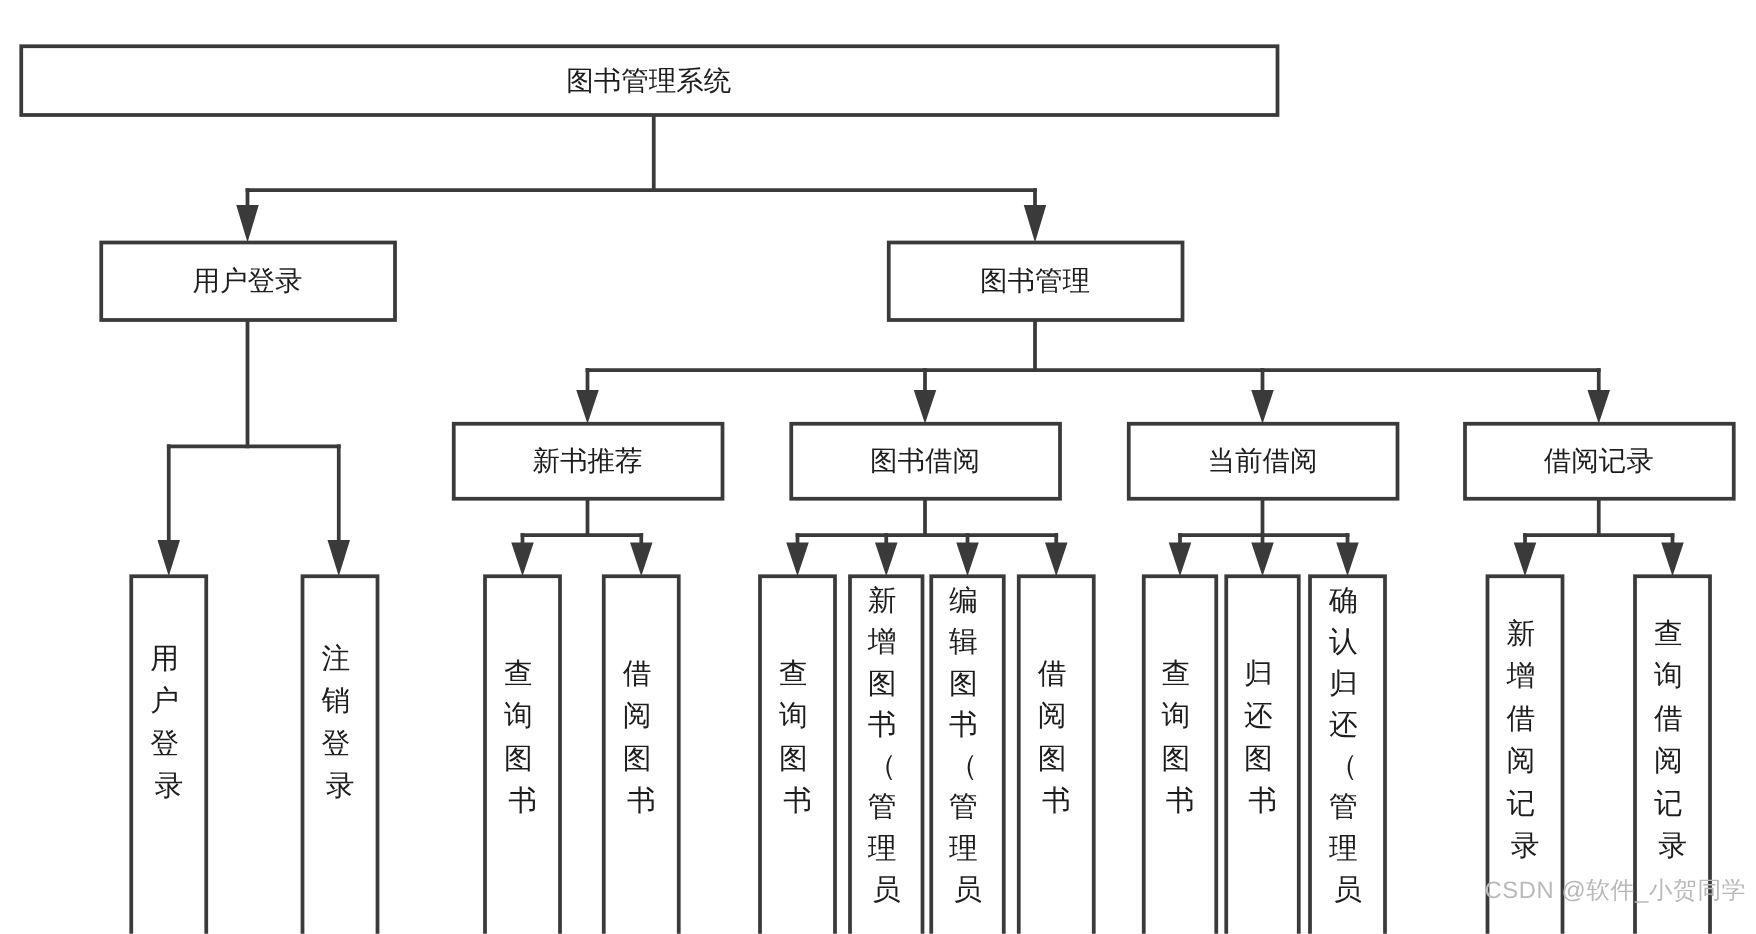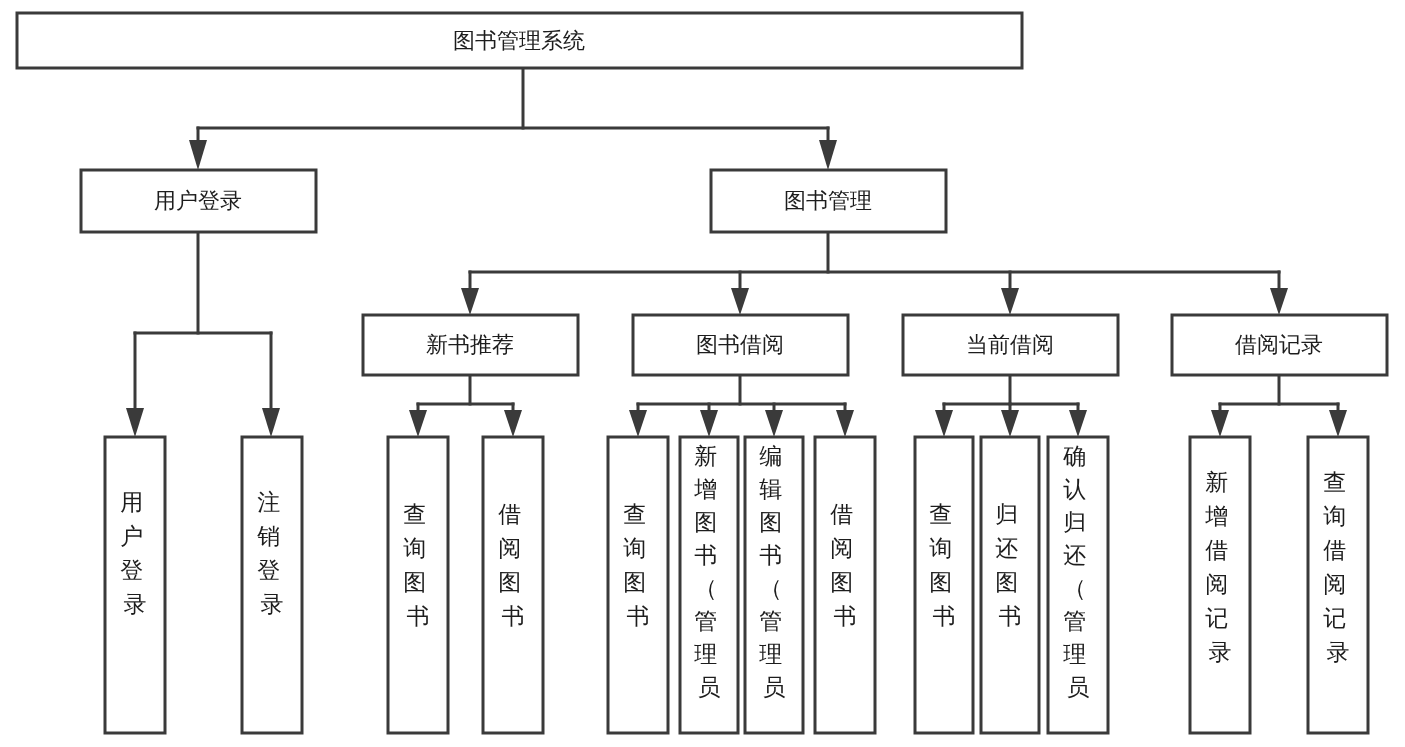--- a/index.html
+++ b/index.html
@@ -11,20 +11,21 @@
     width: 1405px;
     height: 747px;
     font-family: "Liberation Sans", "DejaVu Sans", sans-serif;
     overflow: hidden;
     position: relative;
   }
   #diagram-root {
     position: relative;
     width: 1405px;
     height: 707px;
+    margin-top: 24px;
   }
   svg.diagram-canvas {
     position: absolute;
     left: 0;
     top: 0;
     width: 1405px;
     height: 747px;
   }
   .node-box {
     fill: #ffffff;
@@ -313,14 +314,15 @@
           <tspan x="1338" dy="34">借</tspan>
           <tspan x="1338" dy="34">阅</tspan>
           <tspan x="1338" dy="34">记</tspan>
           <tspan x="1338" dy="34">录</tspan>
         </text>
       </g>
 
     </g>
   </svg>
 
+  <div class="watermark-text">CSDN @软件_小贺同学</div>
 
 </div>
 
 </body></html>

